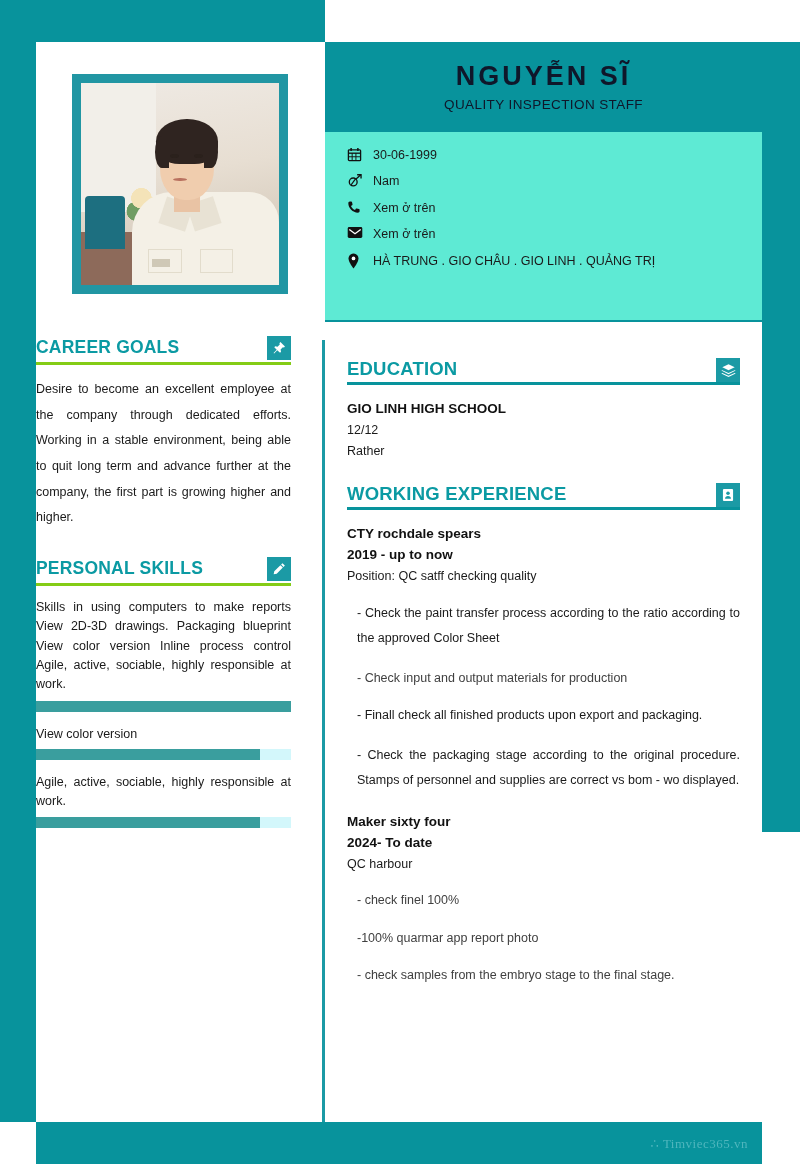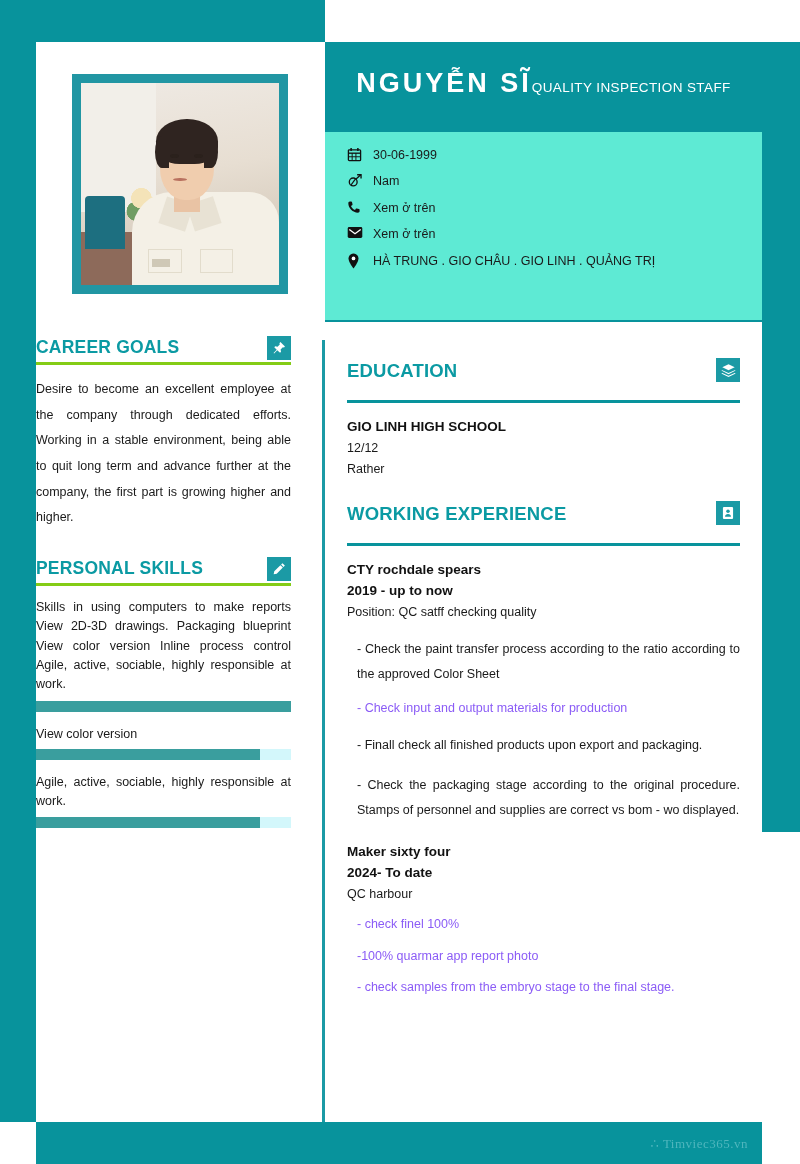--- a/index.html
+++ b/index.html
@@ -46,23 +46,23 @@
   }
 
   
   .header-block {
     position: absolute;
     left: 325px;
     top: 42px;
     width: 437px;
     height: 90px;
     background: #08939c;
-    color: #ffffff;
-    display: flex;
-    flex-direction: row;
+    color: #0f172a;
+    display: flex;
+    flex-direction: column;
     align-items: center;
     justify-content: center;
   }
   .cv-name {
     font-size: 27px;
     font-weight: bold;
     letter-spacing: 3px;
     line-height: 1.1;
     margin: 0 0 6px 0;
     text-align: center;
@@ -225,24 +225,24 @@
 
   
   .right-col {
     position: absolute;
     left: 347px;
     top: 358px;
     width: 393px;
   }
   .sec-head-r {
     display: flex;
-    align-items: flex-end;
+    align-items: flex-start;
     justify-content: space-between;
     border-bottom: 3px solid #08939c;
-    padding-bottom: 18px;
+    padding-bottom: 0;
     margin-bottom: 14px;
   }
   .sec-title-r {
     color: #0b9aa3;
     font-size: 18.5px;
     font-weight: bold;
     letter-spacing: 0.2px;
   }
   .entry-title {
     font-size: 13.5px;
@@ -263,24 +263,24 @@
   .bullet {
     font-size: 12.5px;
     color: #1a1a1a;
     line-height: 2.05;
     text-align: justify;
     padding-left: 10px;
     margin-top: 14px;
   }
   .bullet-tight {
     font-size: 12.5px;
-    color: #8b5cf6;
+    color: #404040;
     line-height: 1.7;
     padding-left: 10px;
-    margin-top: 10px;
+    margin-top: 16px;
   }
   .sec-gap { height: 26px; }
   .edu-gap { height: 22px; }
 
   
   .footer-mark {
     position: absolute;
     right: 52px;
     top: 1136px;
     font-family: Liberation Serif, serif;

